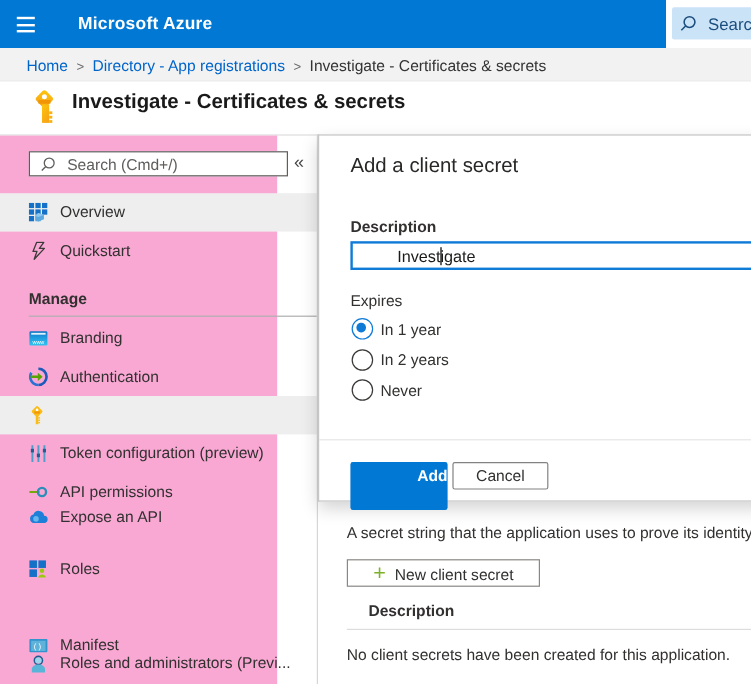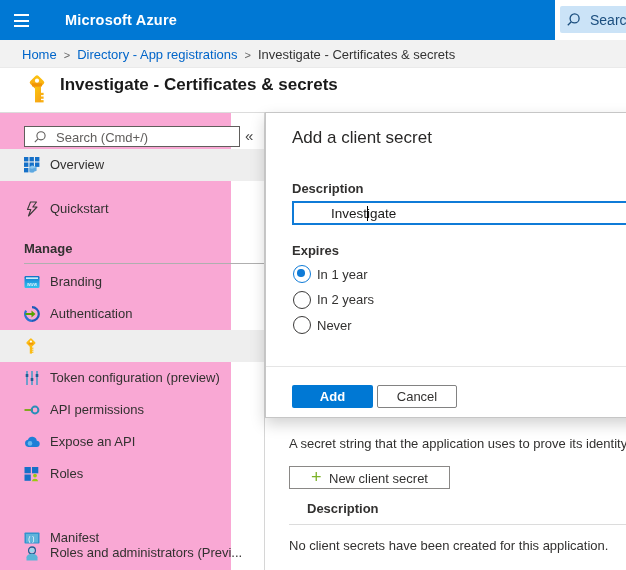--- a/index.html
+++ b/index.html
@@ -41,29 +41,29 @@
 .navsel { background:#eeeeee; }
 
 
 #dialog { position:absolute; left:265px; top:112px; width:400px; height:306px; background:#fff;
   border:1px solid #c6c6c6; border-right:none; box-shadow:0 6px 14px rgba(0,0,0,0.18); }
 #dlg-title { position:absolute; left:26px; top:15px; font-size:17px; color:#292827; }
 #dlg-desc-label { position:absolute; left:26px; top:68px; font-size:13px; font-weight:600; color:#323130; }
 #dlg-input { position:absolute; left:26px; top:88px; width:360px; height:24px; border:2px solid #0f7bd7; background:#fff; }
 #dlg-input span { position:absolute; left:7px; top:3px; font-size:13.5px; color:#1b1a19;margin-left:30px; }
 #dlg-input .caret { position:absolute; left:72.5px; top:2.5px; width:1.2px; height:15px; background:#000; }
-#dlg-exp-label { position:absolute; left:26px; top:130px; font-size:13px; font-weight:700; color:#323130; }
+#dlg-exp-label { position:absolute; left:26px; top:130px; font-size:13px; font-weight:400; color:#323130; }
 .radio { position:absolute; left:27px; width:18px; height:18px; border-radius:50%; }
 .radio-on { border:1.7px solid #0f7bd7; }
 .radio-on::after { content:""; position:absolute; left:3.4px; top:3.4px; width:7.6px; height:7.6px; border-radius:50%; background:#0f7bd7; }
 .radio-off { border:1.3px solid #3b3a39; }
 .radlbl { position:absolute; left:51px; font-size:13px; color:#323130; }
 #dlg-sep { position:absolute; left:0px; top:253px; width:400px; height:1px; background:#e5e5e5; }
-#btn-add { position:absolute; left:26px; top:272px; width:81px; height:23px; background:#0078d4; color:#fff;
-  font-size:13px; font-weight:bold; text-align:center; line-height:23px; border-radius:2px; }
+#btn-add { position:absolute; left:26px; top:272px; width:81px; height:40px; background:#0078d4; color:#fff;
+  font-size:13px; font-weight:bold; text-align:right; line-height:23px; border-radius:2px; }
 #btn-cancel { position:absolute; left:111px; top:272px; width:80px; height:23px; background:#fff; color:#323130;
   font-size:13px; text-align:center; line-height:21px; border:1px solid #828282; border-radius:2px; }
 
 
 #undertext { position:absolute; left:289px; top:436px; width:500px; font-size:13px; color:#323130; white-space:nowrap; }
 #newsecret { position:absolute; left:289px; top:466px; width:161px; height:23px; border:1px solid #8a8886; background:#fff; }
 #newsecret .plus { position:absolute; left:21px; top:0px; font-size:18px; color:#7cb228; font-weight:400; }
 #newsecret .t { position:absolute; left:39px; top:4px; font-size:13px; color:#323130; }
 #coldesc { position:absolute; left:307px; top:501px; font-size:13px; font-weight:bold; color:#323130; }
 #tline { position:absolute; left:289px; top:524px; width:337px; height:1px; background:#dcdcdc; }
@@ -115,21 +115,21 @@
 
   <div id="sidebar">
     <div id="sidesearch">
       <svg width="14" height="14" viewBox="0 0 14 14">
           <circle cx="8" cy="5.8" r="4.1" fill="none" stroke="#605e5c" stroke-width="1.1"></circle>
           <line x1="5" y1="8.9" x2="1.8" y2="12.1" stroke="#605e5c" stroke-width="1.1"></line>
         </svg>
       <span>Search (Cmd+/)</span>
     </div>
     <div id="collapse">«</div>
-    <div class="navrow navsel" style="top:36px;">
+    <div class="navrow navsel" style="top:48px;">
         <svg class="ic" viewBox="0 0 16 16">
           <g fill="#1570c8">
             <rect x="0" y="0" width="4.4" height="4.4"></rect>
             <rect x="5.5" y="0" width="4.4" height="4.4"></rect>
             <rect x="11" y="0" width="4.4" height="4.4"></rect>
             <rect x="0" y="5.5" width="4.4" height="4.4"></rect>
             <rect x="5.5" y="5.5" width="4.4" height="4.4"></rect>
             <rect x="11" y="5.5" width="4.4" height="4.4"></rect>
             <rect x="0" y="11" width="4.4" height="4.4"></rect>
           </g>
@@ -199,21 +199,21 @@
         </svg>
         <div class="tx">Token configuration (preview)</div>
       </div>
     <div class="navrow" style="top:281px;">
         <svg class="ic" viewBox="0 0 16 16">
           <line x1="0.5" y1="8" x2="9" y2="8" stroke="#76a80b" stroke-width="1.8"></line>
           <circle cx="11" cy="8" r="3.4" fill="none" stroke="#2a8eb8" stroke-width="2"></circle>
         </svg>
         <div class="tx">API permissions</div>
       </div>
-    <div class="navrow" style="top:313px;">
+    <div class="navrow" style="top:302px;">
         <svg class="ic" viewBox="0 0 16 16">
           <path d="M4.3 12.9 a3.6 3.6 0 0 1 -0.4 -7.1 a4.6 4.6 0 0 1 8.9 0.9 a3.1 3.1 0 0 1 -0.4 6.2 z" fill="#1d7fd7"></path>
           <circle cx="6" cy="9.4" r="2.3" fill="#67b7ee"></circle>
         </svg>
         <div class="tx">Expose an API</div>
       </div>
     <div class="navrow" style="top:345px;">
         <svg class="ic" viewBox="0 0 16 16">
           <g fill="#1570c8">
             <rect x="0.5" y="1" width="6.3" height="6.3"></rect>

